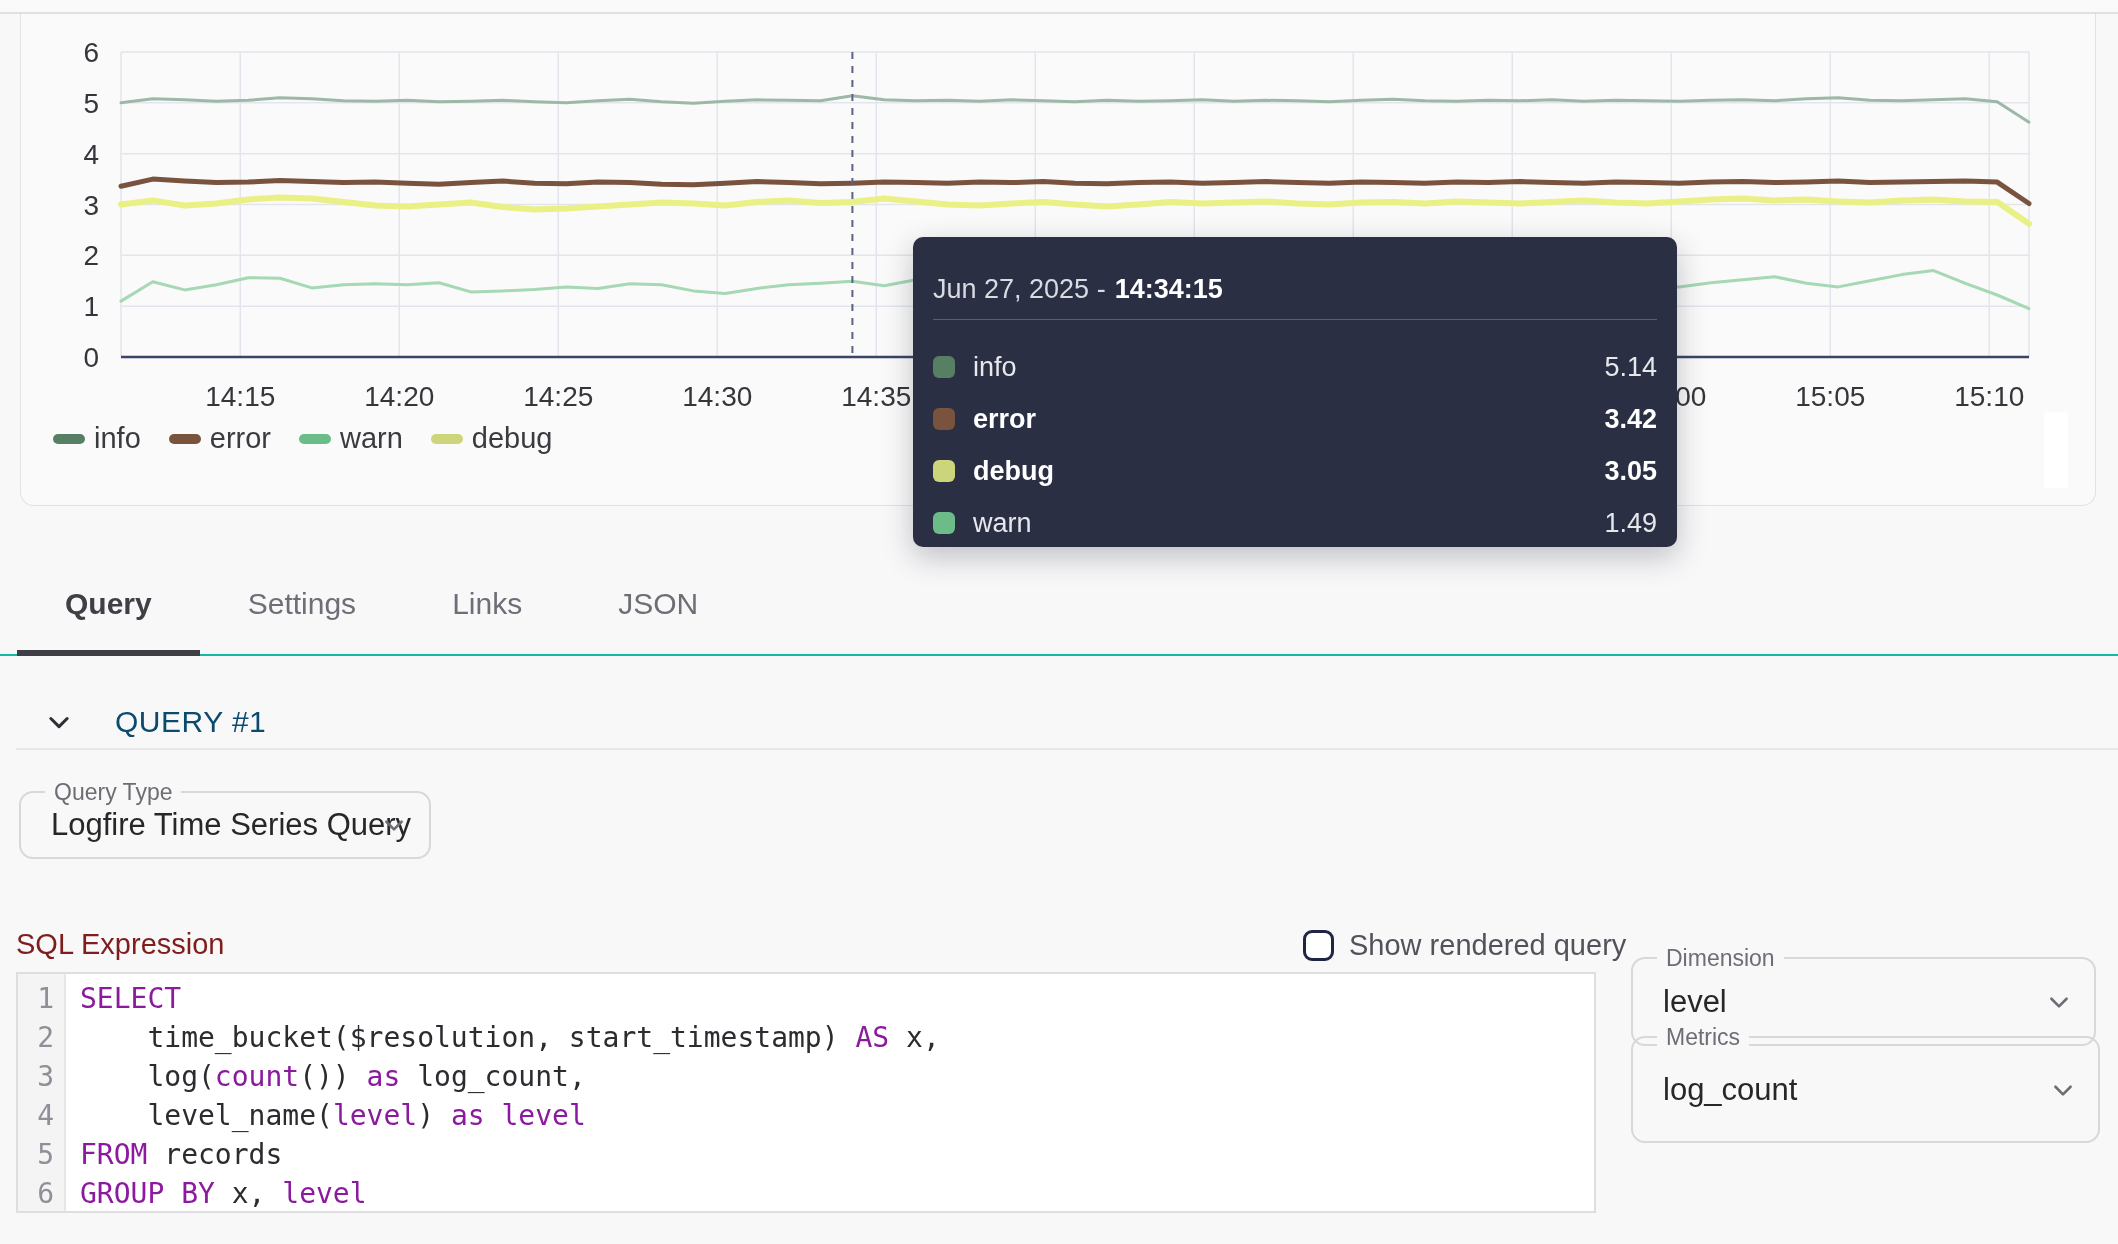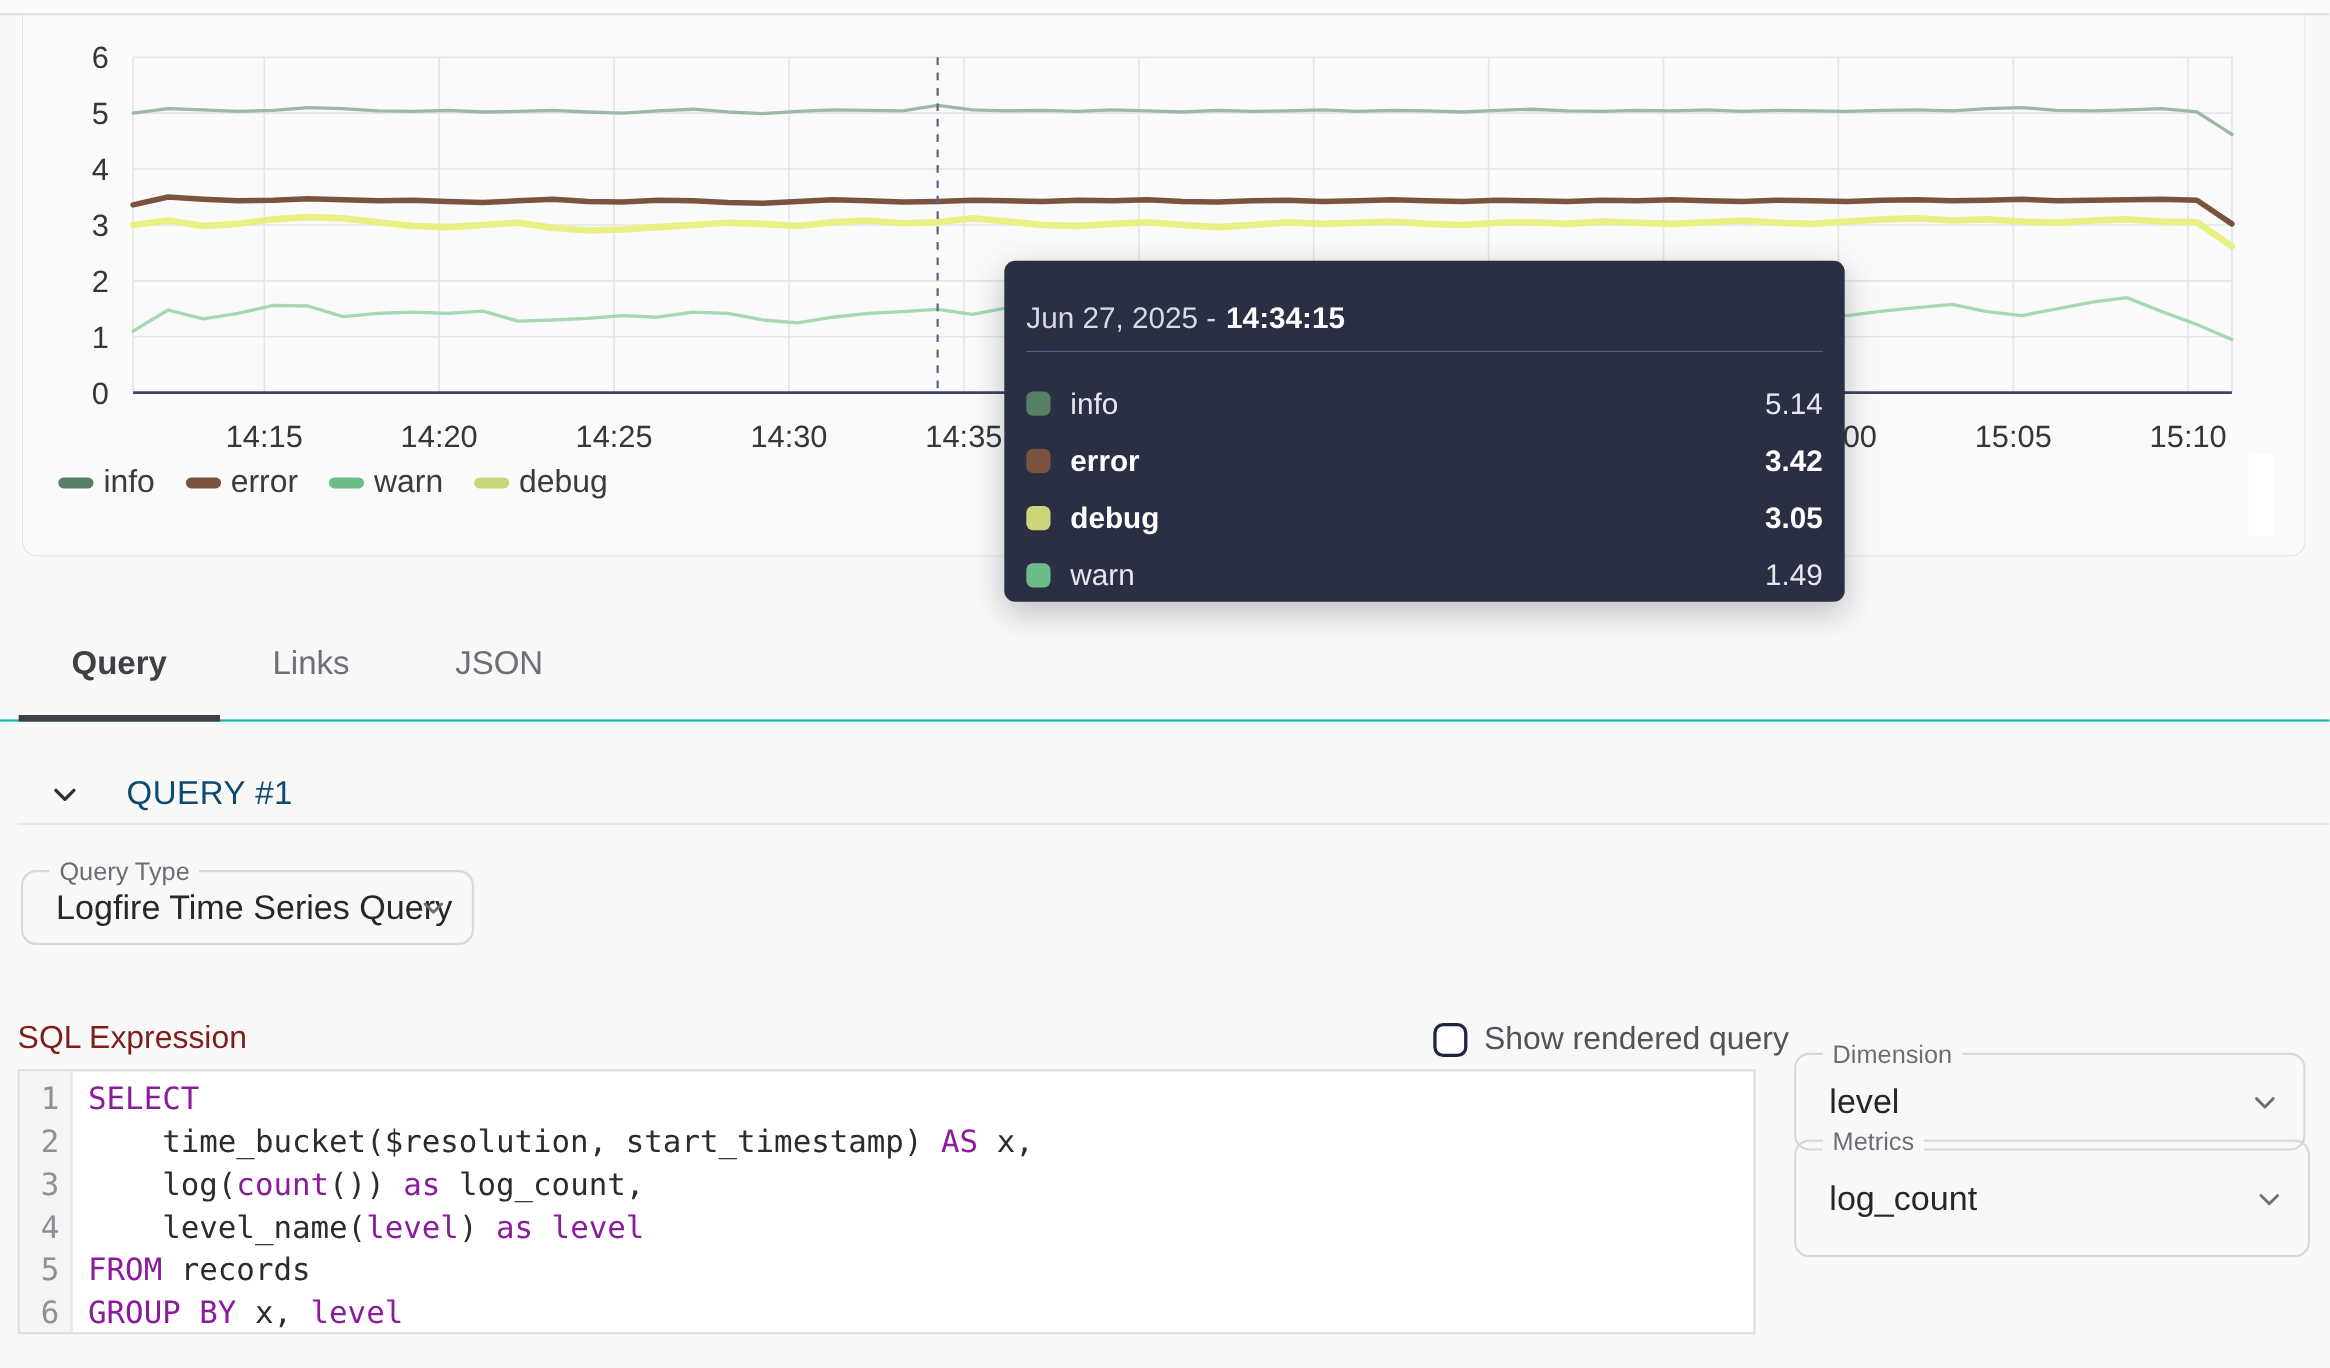--- a/index.html
+++ b/index.html
@@ -183,20 +183,21 @@
             <span class="tt-swatch" style="background: rgb(108, 188, 138);"></span>
             <span>warn</span>
             <span class="tt-value">1.49</span>
           </div>
         </div>
     </div>
   </section>
 
   <nav class="tabs" id="tabs">
       <div class="tab active">Query</div>
+      <div class="tab">Settings</div>
       <div class="tab">Links</div>
       <div class="tab">JSON</div>
     </nav>
 
   <div class="query-header">
     <svg width="28" height="28" viewBox="0 0 24 24">
       <path d="M5 9 L12 16 L19 9" fill="none" stroke="#2f2f35" stroke-width="2.6" stroke-linecap="round" stroke-linejoin="round"></path>
     </svg>
     <span>QUERY #1</span>
   </div>

